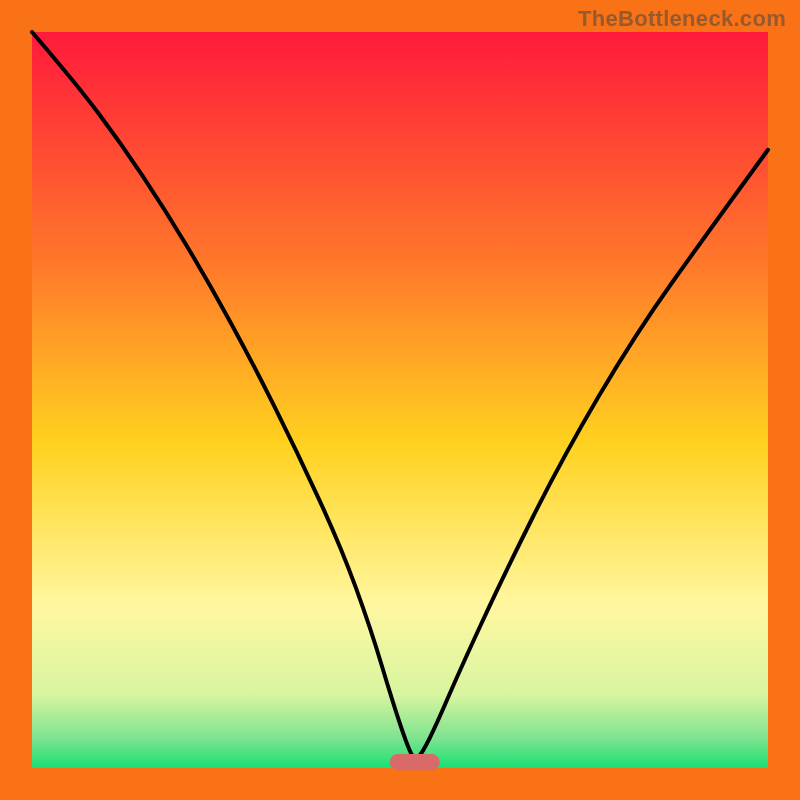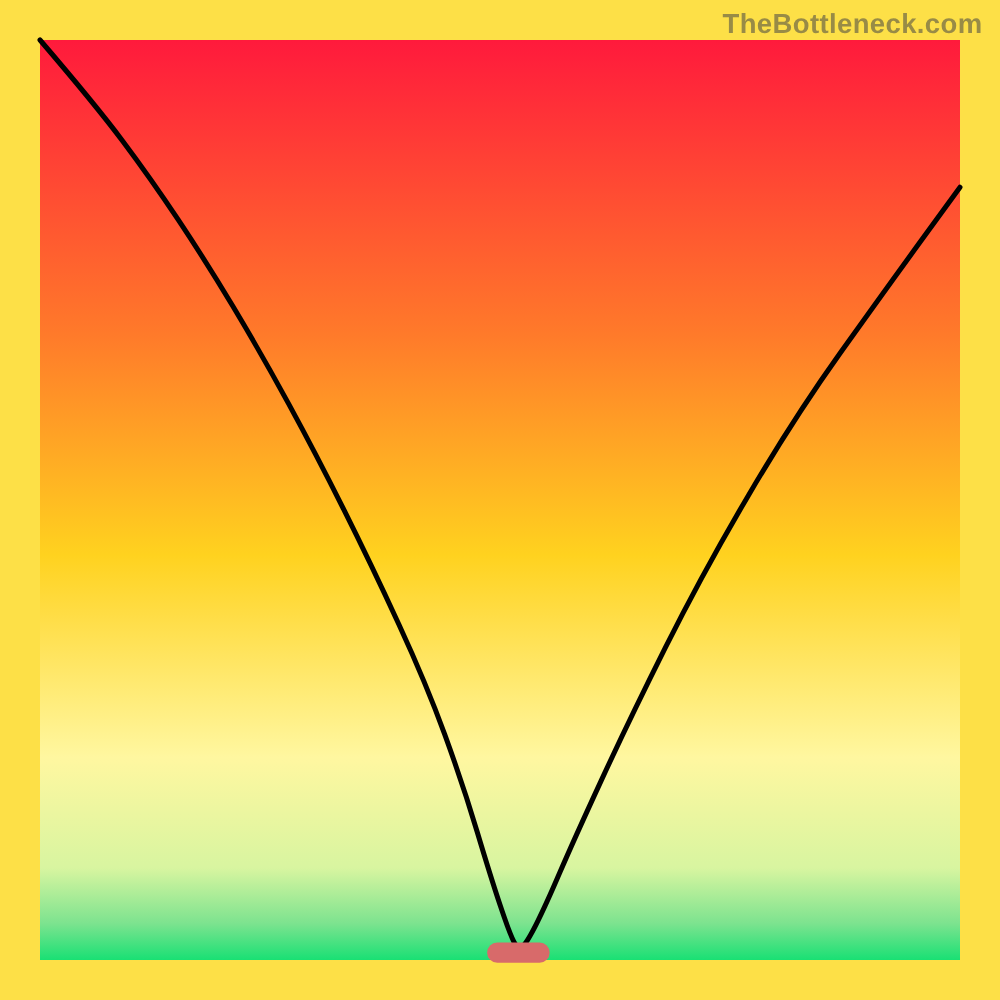--- a/index.html
+++ b/index.html
@@ -7,21 +7,21 @@
     padding: 0;
     width: 800px;
     height: 800px;
     background: #000;
     overflow: hidden;
   }
   .stage {
     position: relative;
     width: 800px;
     height: 800px;
-    background: #fde047;
+    background: #f97316;
   }
   svg {
     position: absolute;
     top: 0;
     left: 0;
   }
   .watermark {
     position: absolute;
     top: 6px;
     right: 14px;

